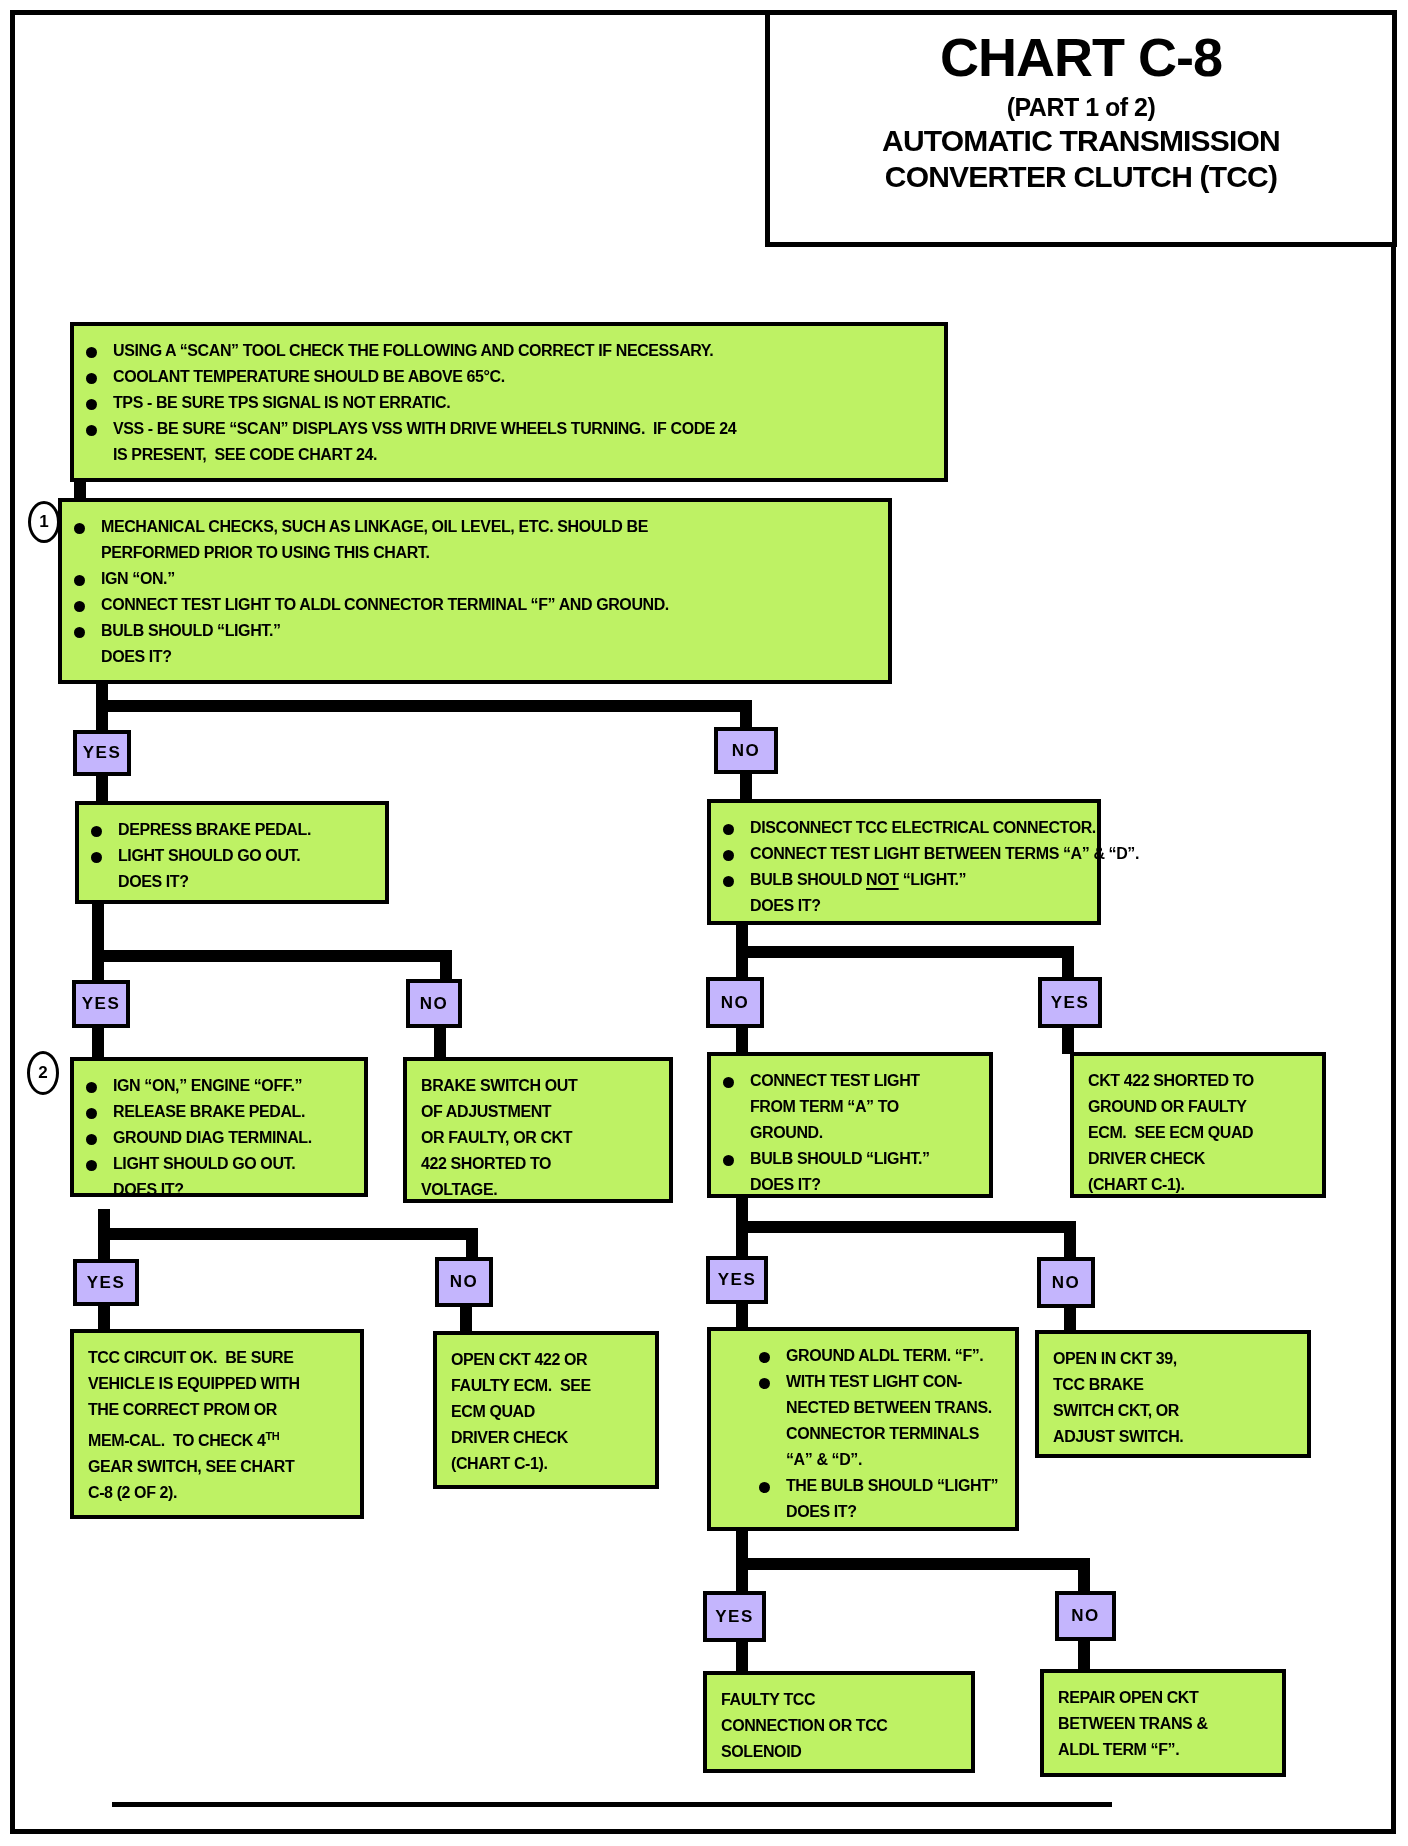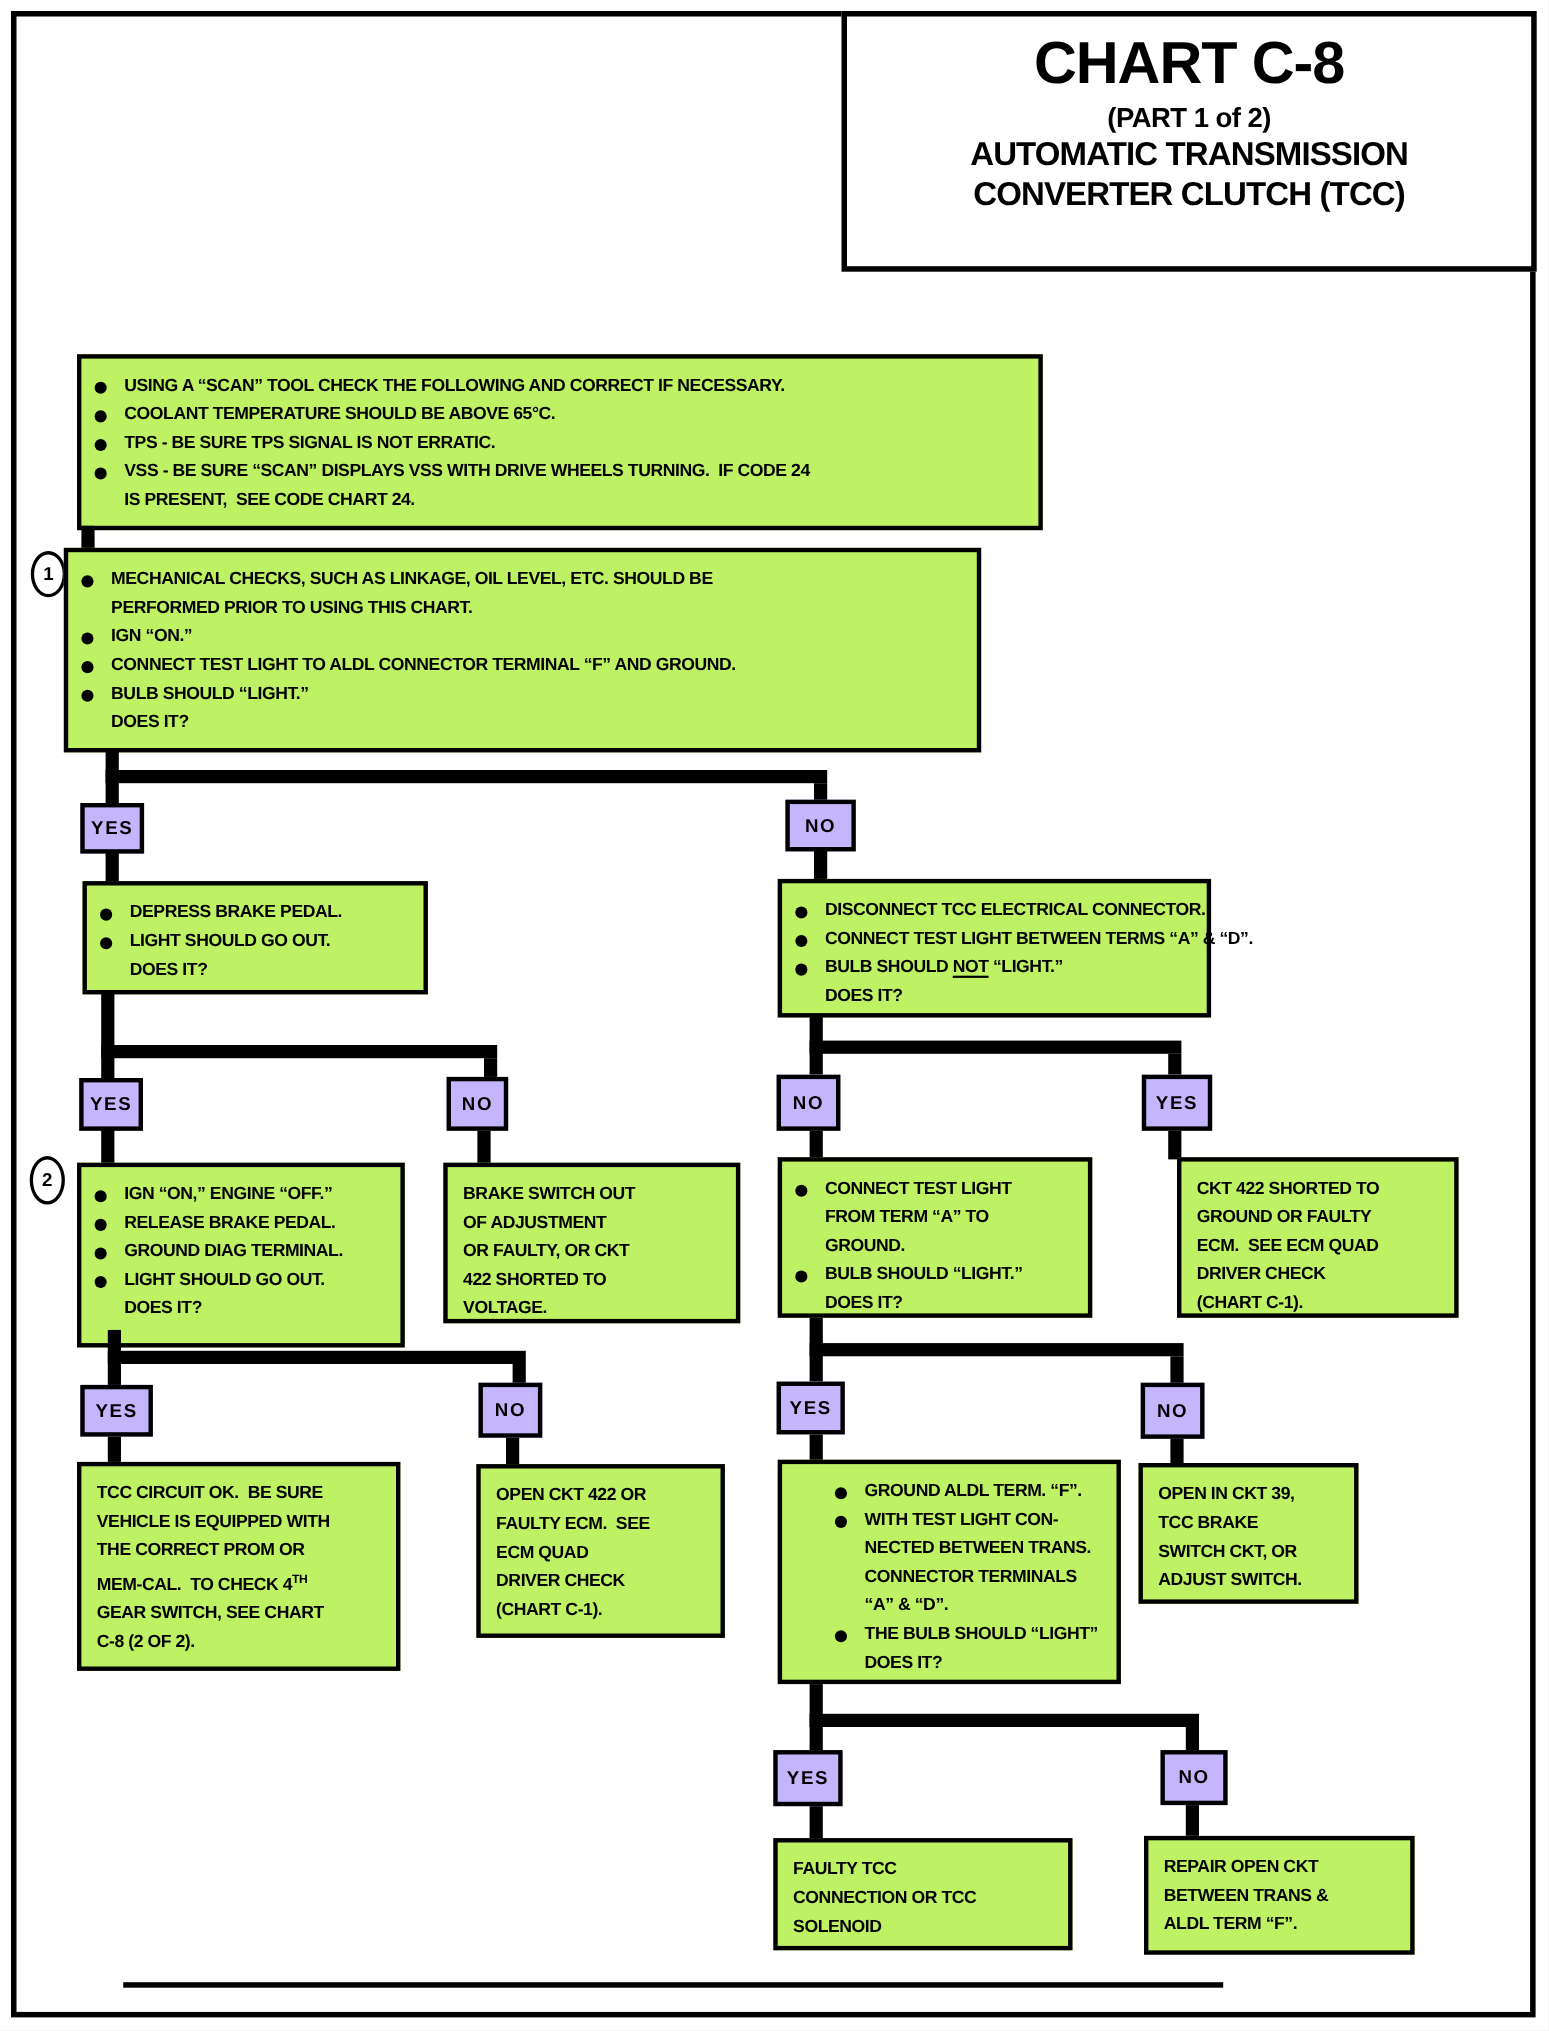--- a/index.html
+++ b/index.html
@@ -145,21 +145,21 @@
   <div class="ln" style="left:1062px;top:958px;width:12px;height:19px;"></div>
 
   <div class="dec" style="left:706px;top:977px;width:58px;height:51px;">NO</div>
   <div class="dec" style="left:1038px;top:977px;width:64px;height:51px;">YES</div>
 
   <div class="ln" style="left:736px;top:1028px;width:12px;height:26px;"></div>
   <div class="ln" style="left:1062px;top:1028px;width:12px;height:26px;"></div>
 
   <div class="circ" style="left:27px;top:1051px;width:32px;height:44px;">2</div>
 
-  <div class="fbox blist" style="left:70px;top:1057px;width:298px;height:168px;">
+  <div class="fbox blist" style="left:70px;top:1057px;width:298px;height:140px;">
     <div class="bl">
         <span class="dot"></span>
         <span class="t">IGN “ON,” ENGINE “OFF.”</span>
       </div>
     <div class="bl">
         <span class="dot"></span>
         <span class="t">RELEASE BRAKE PEDAL.</span>
       </div>
     <div class="bl">
         <span class="dot"></span>
@@ -251,21 +251,21 @@
 CONNECTOR TERMINALS
 “A” &amp; “D”.</span>
       </div>
     <div class="bl">
         <span class="dot"></span>
         <span class="t">THE BULB SHOULD “LIGHT”
 DOES IT?</span>
       </div>
   </div>
 
-  <div class="fbox plain" style="left:1035px;top:1330px;width:200px;height:128px;">
+  <div class="fbox plain" style="left:1035px;top:1330px;width:276px;height:128px;">
     <span class="t">OPEN IN CKT 39,
 TCC BRAKE
 SWITCH CKT, OR
 ADJUST SWITCH.</span>
   </div>
 
   <div class="ln" style="left:736px;top:1531px;width:12px;height:61px;"></div>
   <div class="ln" style="left:736px;top:1558px;width:354px;height:12px;"></div>
   <div class="ln" style="left:1078px;top:1570px;width:12px;height:22px;"></div>
 

